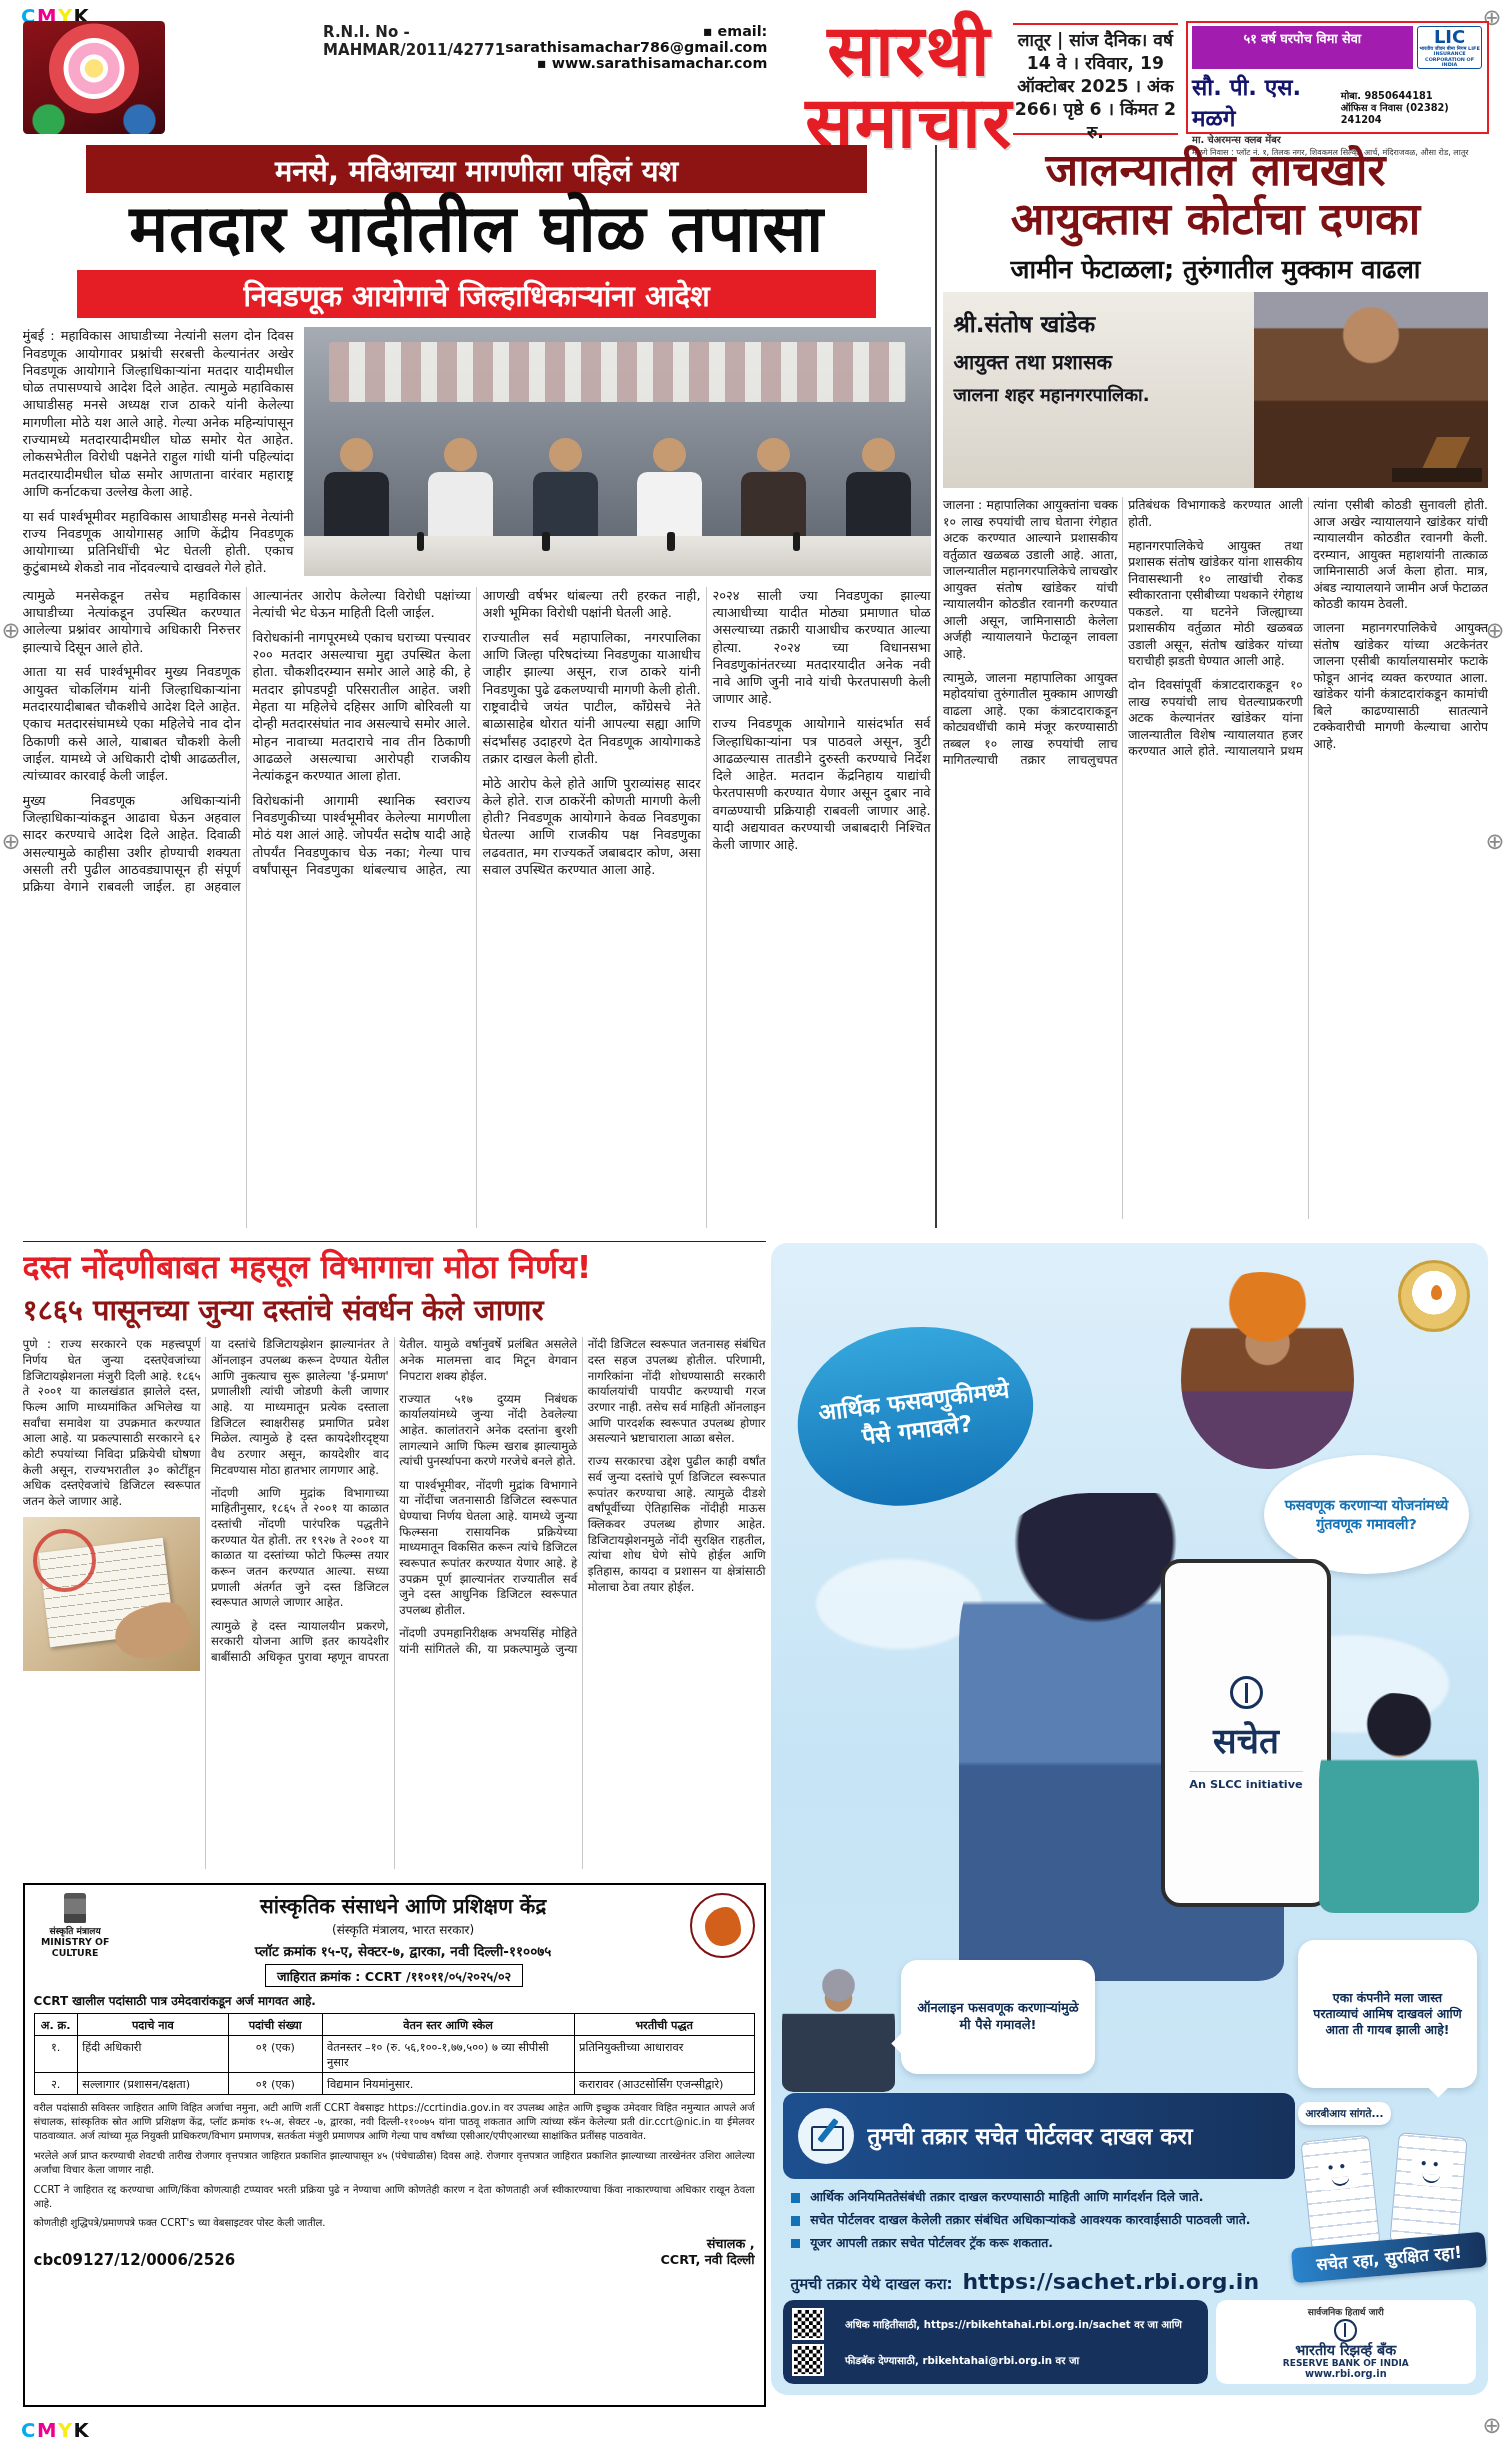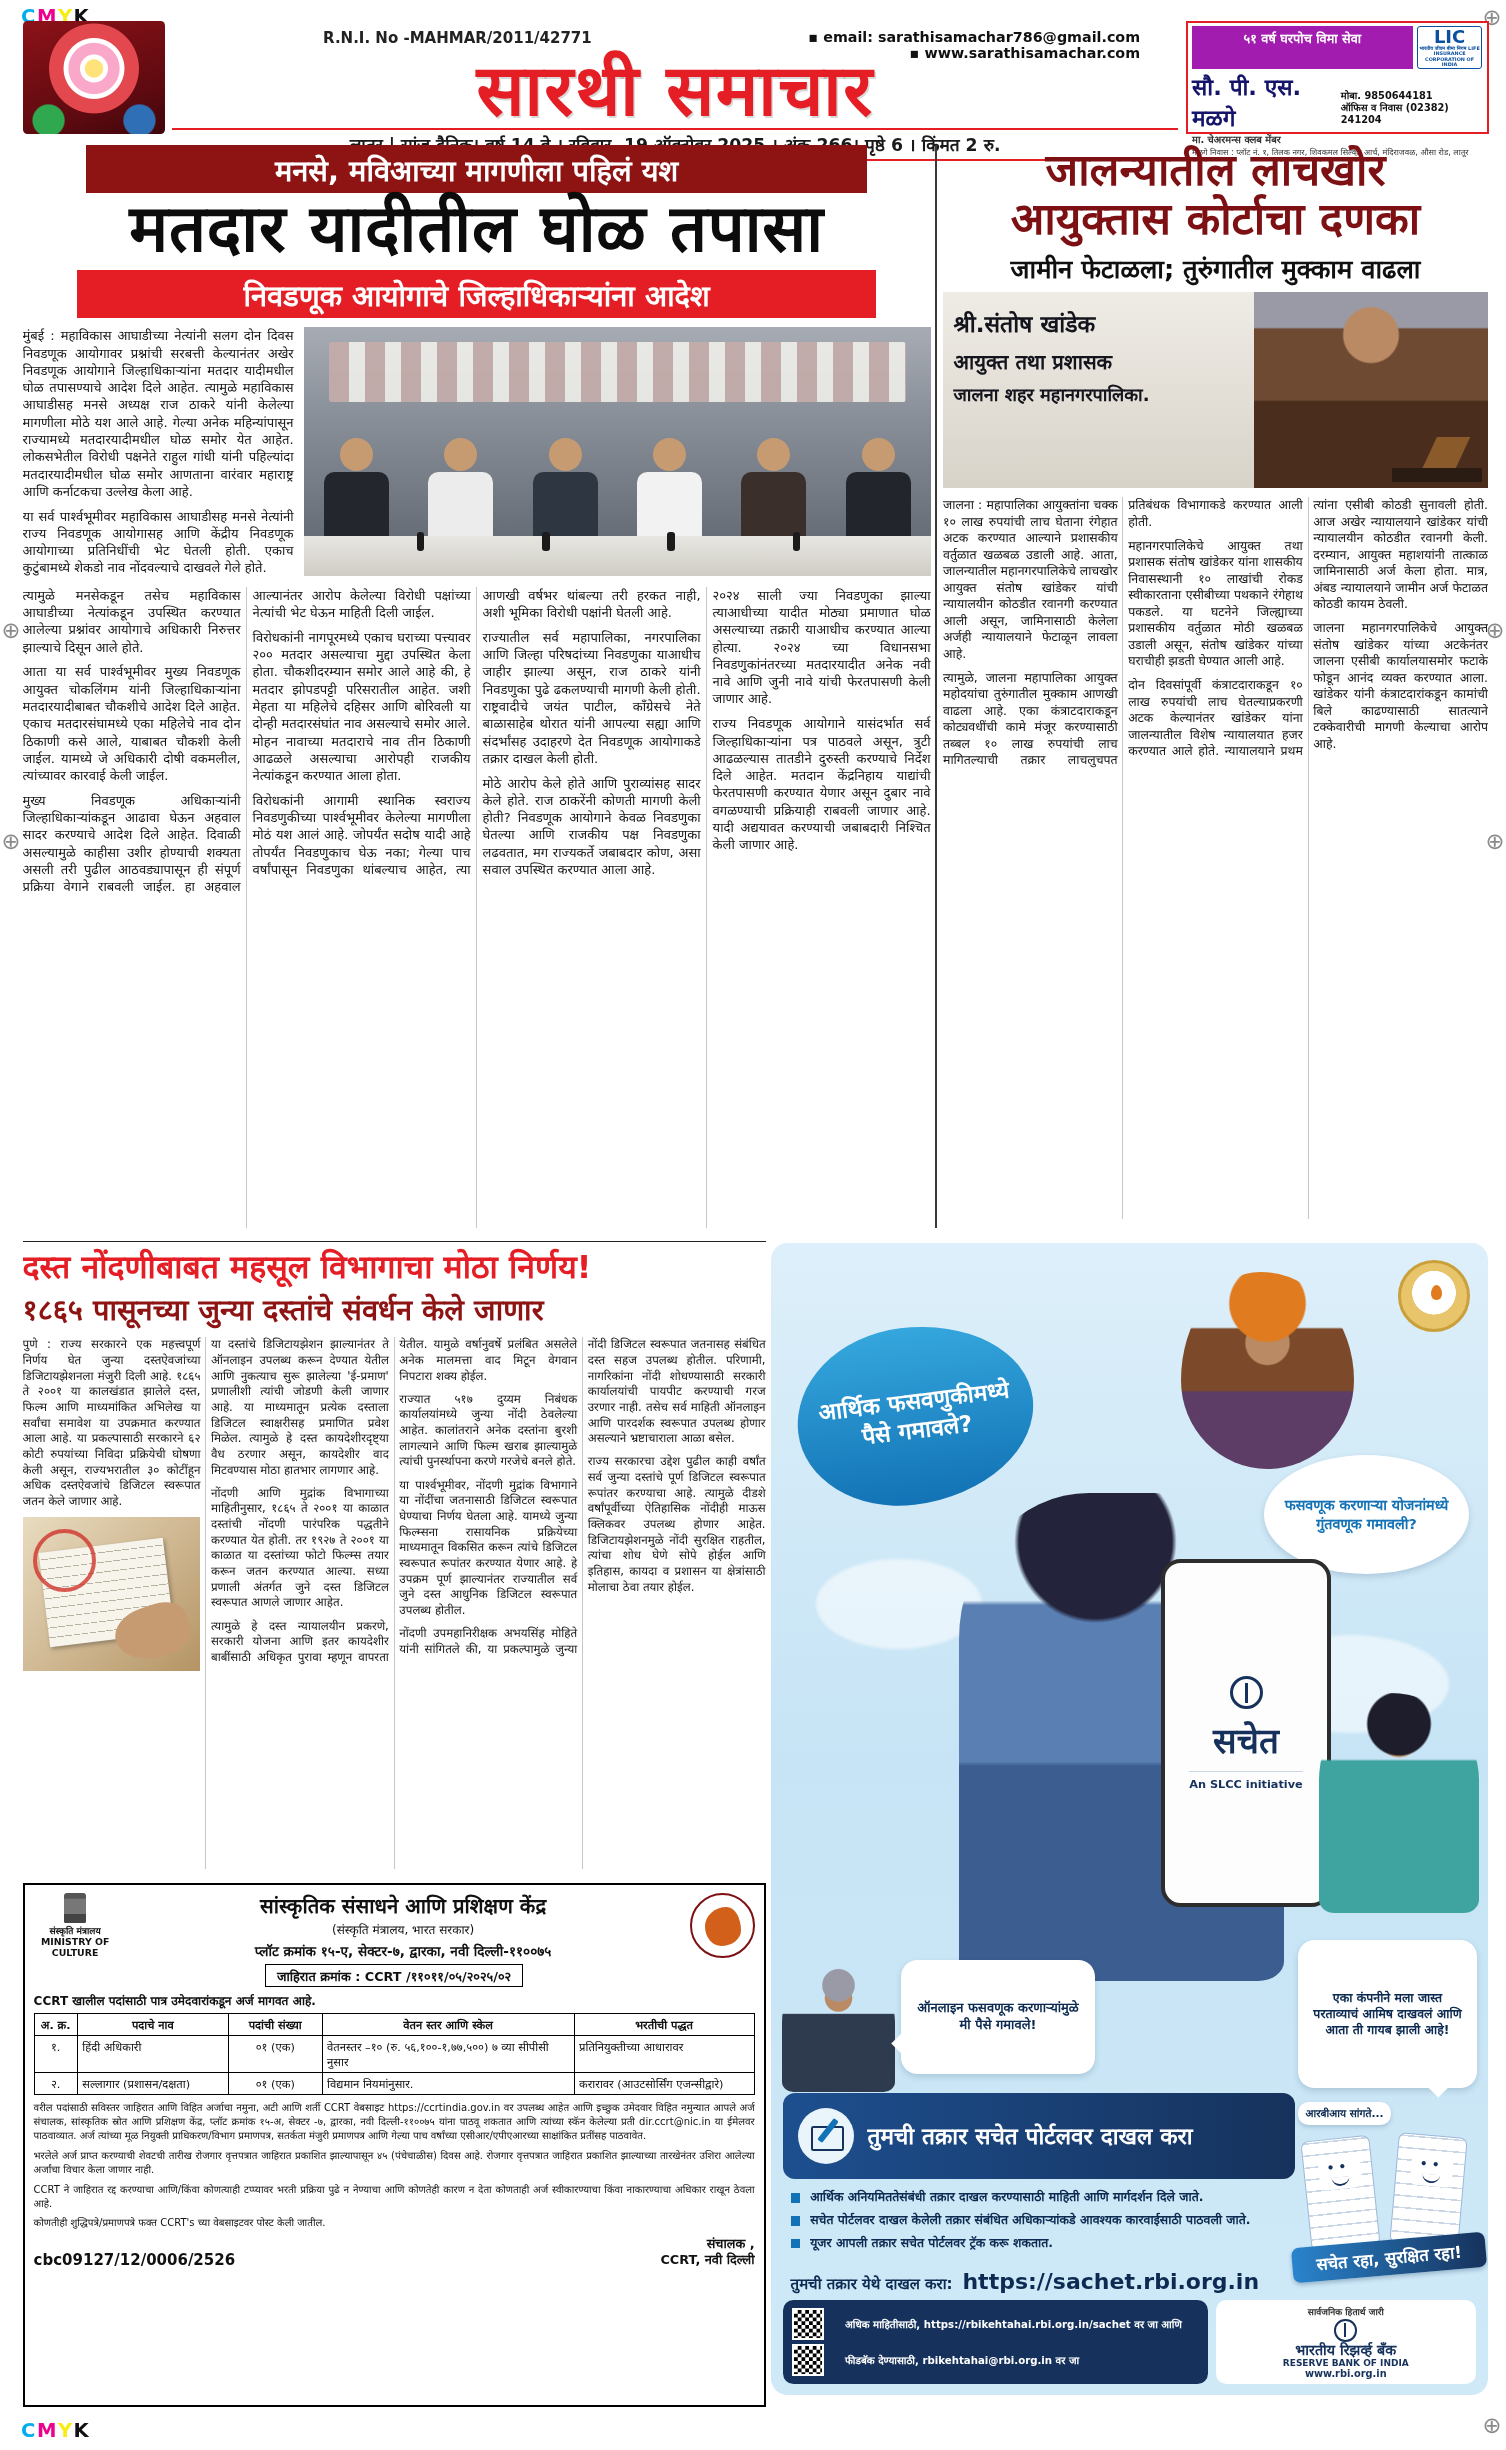--- a/index.html
+++ b/index.html
@@ -18,21 +18,21 @@
     background:
       radial-gradient(circle at 50% 42%, #ffe27a 0 9%, transparent 10%),
       radial-gradient(circle at 50% 42%, #fff 10% 14%, transparent 15%),
       radial-gradient(circle at 50% 42%, #f9a8c9 15% 26%, transparent 27%),
       radial-gradient(circle at 50% 42%, #ffffff 27% 31%, transparent 32%),
       radial-gradient(circle at 50% 42%, #e3484f 32% 46%, transparent 47%),
       radial-gradient(circle at 18% 88%, #2fa84f 0 10%, transparent 11%),
       radial-gradient(circle at 82% 88%, #2f6fb5 0 10%, transparent 11%),
       linear-gradient(160deg,#8c1218,#5d0a10 70%,#3f060b);
   }
-  .head-center { flex:1; display:flex; flex-direction:column;margin-top:6px; }
+  .head-center { flex:1; display:flex; flex-direction:row; }
   .head-top { display:flex; justify-content:space-between; align-items:flex-start; padding:1.5px 38px 0 151px; }
   .rni { font-size:15px; font-weight:bold; color:#222; }
   .contact { font-size:14.3px; font-weight:bold; color:#111; text-align:right; }
   .contact div::before { content:"▪ "; color:#111; }
   .masthead { text-align:center; color:#e51e25; font-size:71px; font-weight:800; line-height:1.02; letter-spacing:1.5px;
     text-shadow:1.5px 1.5px 0 rgba(0,0,0,.15); margin-top:-6px; }
   .dateline { margin-top:1.5px; border-top:2.3px solid #e51e25; border-bottom:2.3px solid #e51e25;
     text-align:center; font-size:17.3px; font-weight:bold; padding:3px 0; color:#1a1a1a; }
 
   
@@ -297,21 +297,21 @@
         </div>
         <div class="press-table"></div>
         <div class="mic" style="left:18%"></div>
         <div class="mic" style="left:38%"></div>
         <div class="mic" style="left:58%"></div>
         <div class="mic" style="left:78%"></div>
       </div>
     </div>
     <div class="bodycols cols4 coltext">
         <p>त्यामुळे मनसेकडून तसेच महाविकास आघाडीच्या नेत्यांकडून उपस्थित करण्यात आलेल्या प्रश्नांवर आयोगाचे अधिकारी निरुत्तर झाल्याचे दिसून आले होते.</p>
-        <p>आता या सर्व पार्श्वभूमीवर मुख्य निवडणूक आयुक्त चोकलिंगम यांनी जिल्हाधिकाऱ्यांना मतदारयादीबाबत चौकशीचे आदेश दिले आहेत. एकाच मतदारसंघामध्ये एका महिलेचे नाव दोन ठिकाणी कसे आले, याबाबत चौकशी केली जाईल. यामध्ये जे अधिकारी दोषी वकमलील, त्यांच्यावर कारवाई केली जाईल.</p>
+        <p>आता या सर्व पार्श्वभूमीवर मुख्य निवडणूक आयुक्त चोकलिंगम यांनी जिल्हाधिकाऱ्यांना मतदारयादीबाबत चौकशीचे आदेश दिले आहेत. एकाच मतदारसंघामध्ये एका महिलेचे नाव दोन ठिकाणी कसे आले, याबाबत चौकशी केली जाईल. यामध्ये जे अधिकारी दोषी आढळतील, त्यांच्यावर कारवाई केली जाईल.</p>
         <p>मुख्य निवडणूक अधिकाऱ्यांनी जिल्हाधिकाऱ्यांकडून आढावा घेऊन अहवाल सादर करण्याचे आदेश दिले आहेत. दिवाळी असल्यामुळे काहीसा उशीर होण्याची शक्यता असली तरी पुढील आठवड्यापासून ही संपूर्ण प्रक्रिया वेगाने राबवली जाईल. हा अहवाल आल्यानंतर आरोप केलेल्या विरोधी पक्षांच्या नेत्यांची भेट घेऊन माहिती दिली जाईल.</p>
         <p>विरोधकांनी नागपूरमध्ये एकाच घराच्या पत्त्यावर २०० मतदार असल्याचा मुद्दा उपस्थित केला होता. चौकशीदरम्यान समोर आले आहे की, हे मतदार झोपडपट्टी परिसरातील आहेत. जशी मेहता या महिलेचे दहिसर आणि बोरिवली या दोन्ही मतदारसंघांत नाव असल्याचे समोर आले. मोहन नावाच्या मतदाराचे नाव तीन ठिकाणी आढळले असल्याचा आरोपही राजकीय नेत्यांकडून करण्यात आला होता.</p>
         <p>विरोधकांनी आगामी स्थानिक स्वराज्य निवडणुकीच्या पार्श्वभूमीवर केलेल्या मागणीला मोठं यश आलं आहे. जोपर्यंत सदोष यादी आहे तोपर्यंत निवडणुकाच घेऊ नका; गेल्या पाच वर्षांपासून निवडणुका थांबल्याच आहेत, त्या आणखी वर्षभर थांबल्या तरी हरकत नाही, अशी भूमिका विरोधी पक्षांनी घेतली आहे.</p>
         <p>राज्यातील सर्व महापालिका, नगरपालिका आणि जिल्हा परिषदांच्या निवडणुका याआधीच जाहीर झाल्या असून, राज ठाकरे यांनी निवडणुका पुढे ढकलण्याची मागणी केली होती. राष्ट्रवादीचे जयंत पाटील, काँग्रेसचे नेते बाळासाहेब थोरात यांनी आपल्या सह्या आणि संदर्भांसह उदाहरणे देत निवडणूक आयोगाकडे तक्रार दाखल केली होती.</p>
         <p>मोठे आरोप केले होते आणि पुराव्यांसह सादर केले होते. राज ठाकरेंनी कोणती मागणी केली होती? निवडणूक आयोगाने केवळ निवडणुका घेतल्या आणि राजकीय पक्ष निवडणुका लढवतात, मग राज्यकर्ते जबाबदार कोण, असा सवाल उपस्थित करण्यात आला आहे.</p>
         <p>२०२४ साली ज्या निवडणुका झाल्या त्याआधीच्या यादीत मोठ्या प्रमाणात घोळ असल्याच्या तक्रारी याआधीच करण्यात आल्या होत्या. २०२४ च्या विधानसभा निवडणुकांनंतरच्या मतदारयादीत अनेक नवी नावे आणि जुनी नावे यांची फेरतपासणी केली जाणार आहे.</p>
         <p>राज्य निवडणूक आयोगाने यासंदर्भात सर्व जिल्हाधिकाऱ्यांना पत्र पाठवले असून, त्रुटी आढळल्यास तातडीने दुरुस्ती करण्याचे निर्देश दिले आहेत. मतदान केंद्रनिहाय याद्यांची फेरतपासणी करण्यात येणार असून दुबार नावे वगळण्याची प्रक्रियाही राबवली जाणार आहे. यादी अद्ययावत करण्याची जबाबदारी निश्चित केली जाणार आहे.</p>
       </div>
   </section>
 

